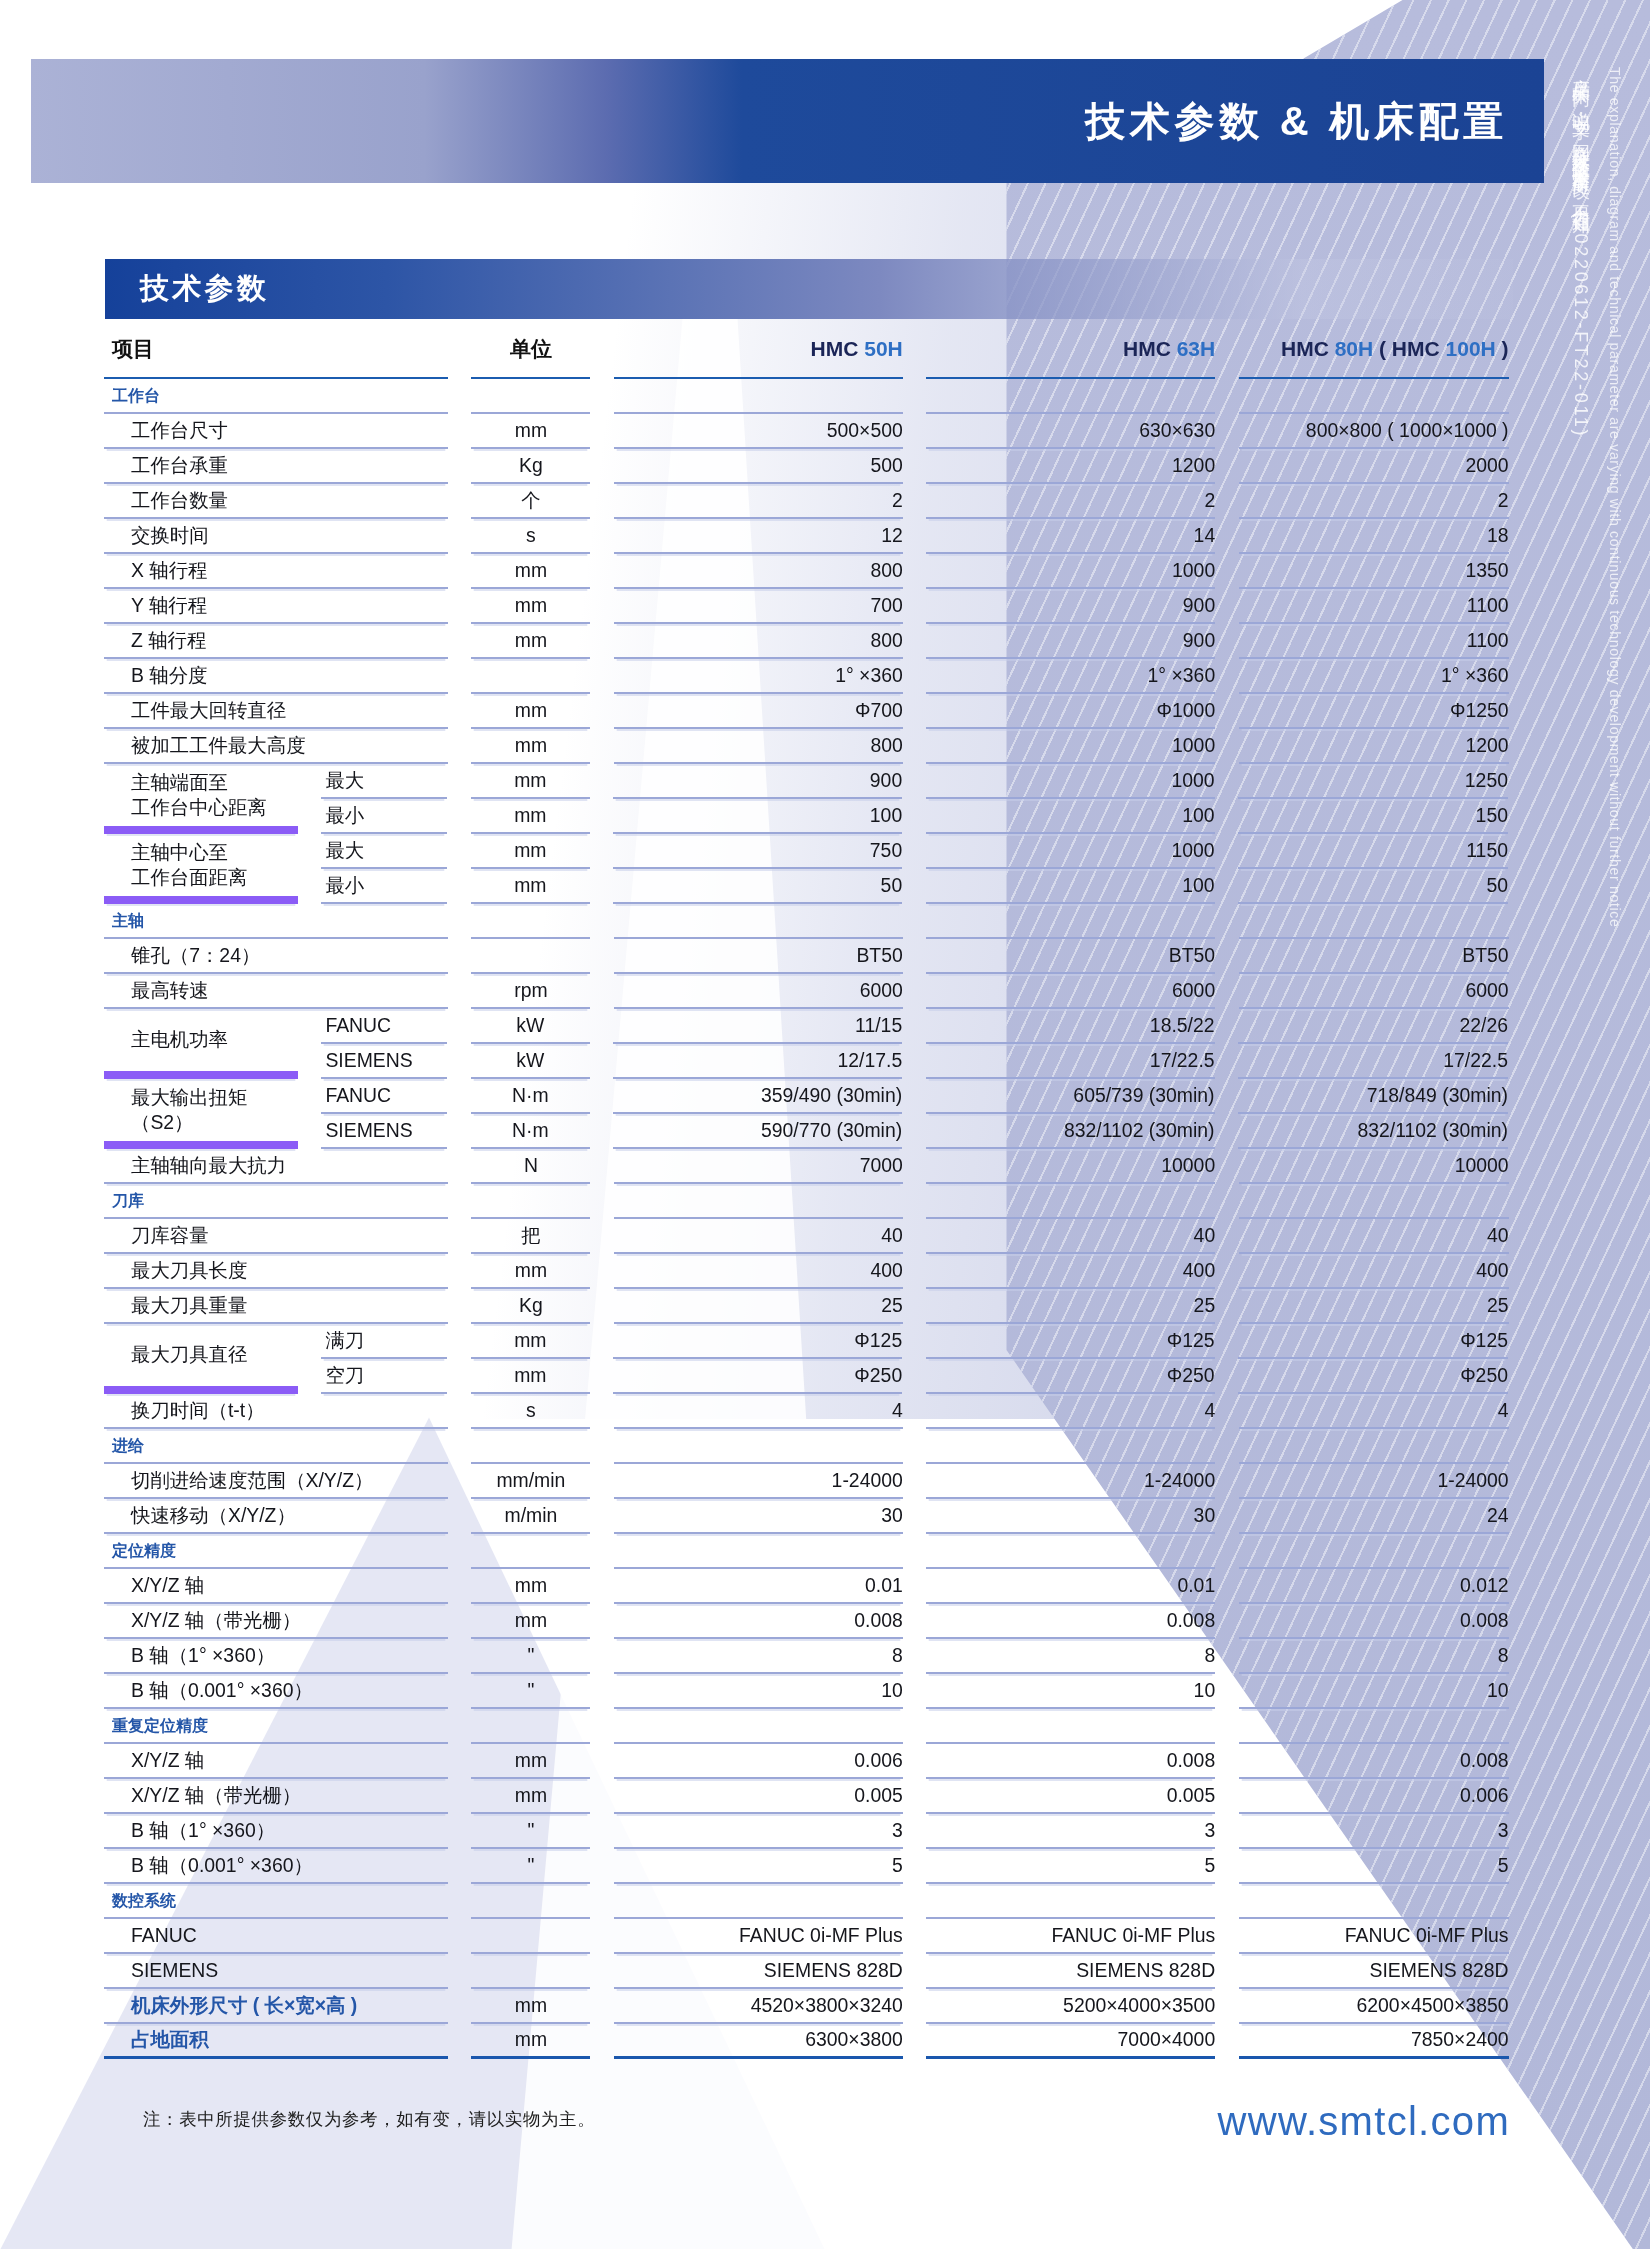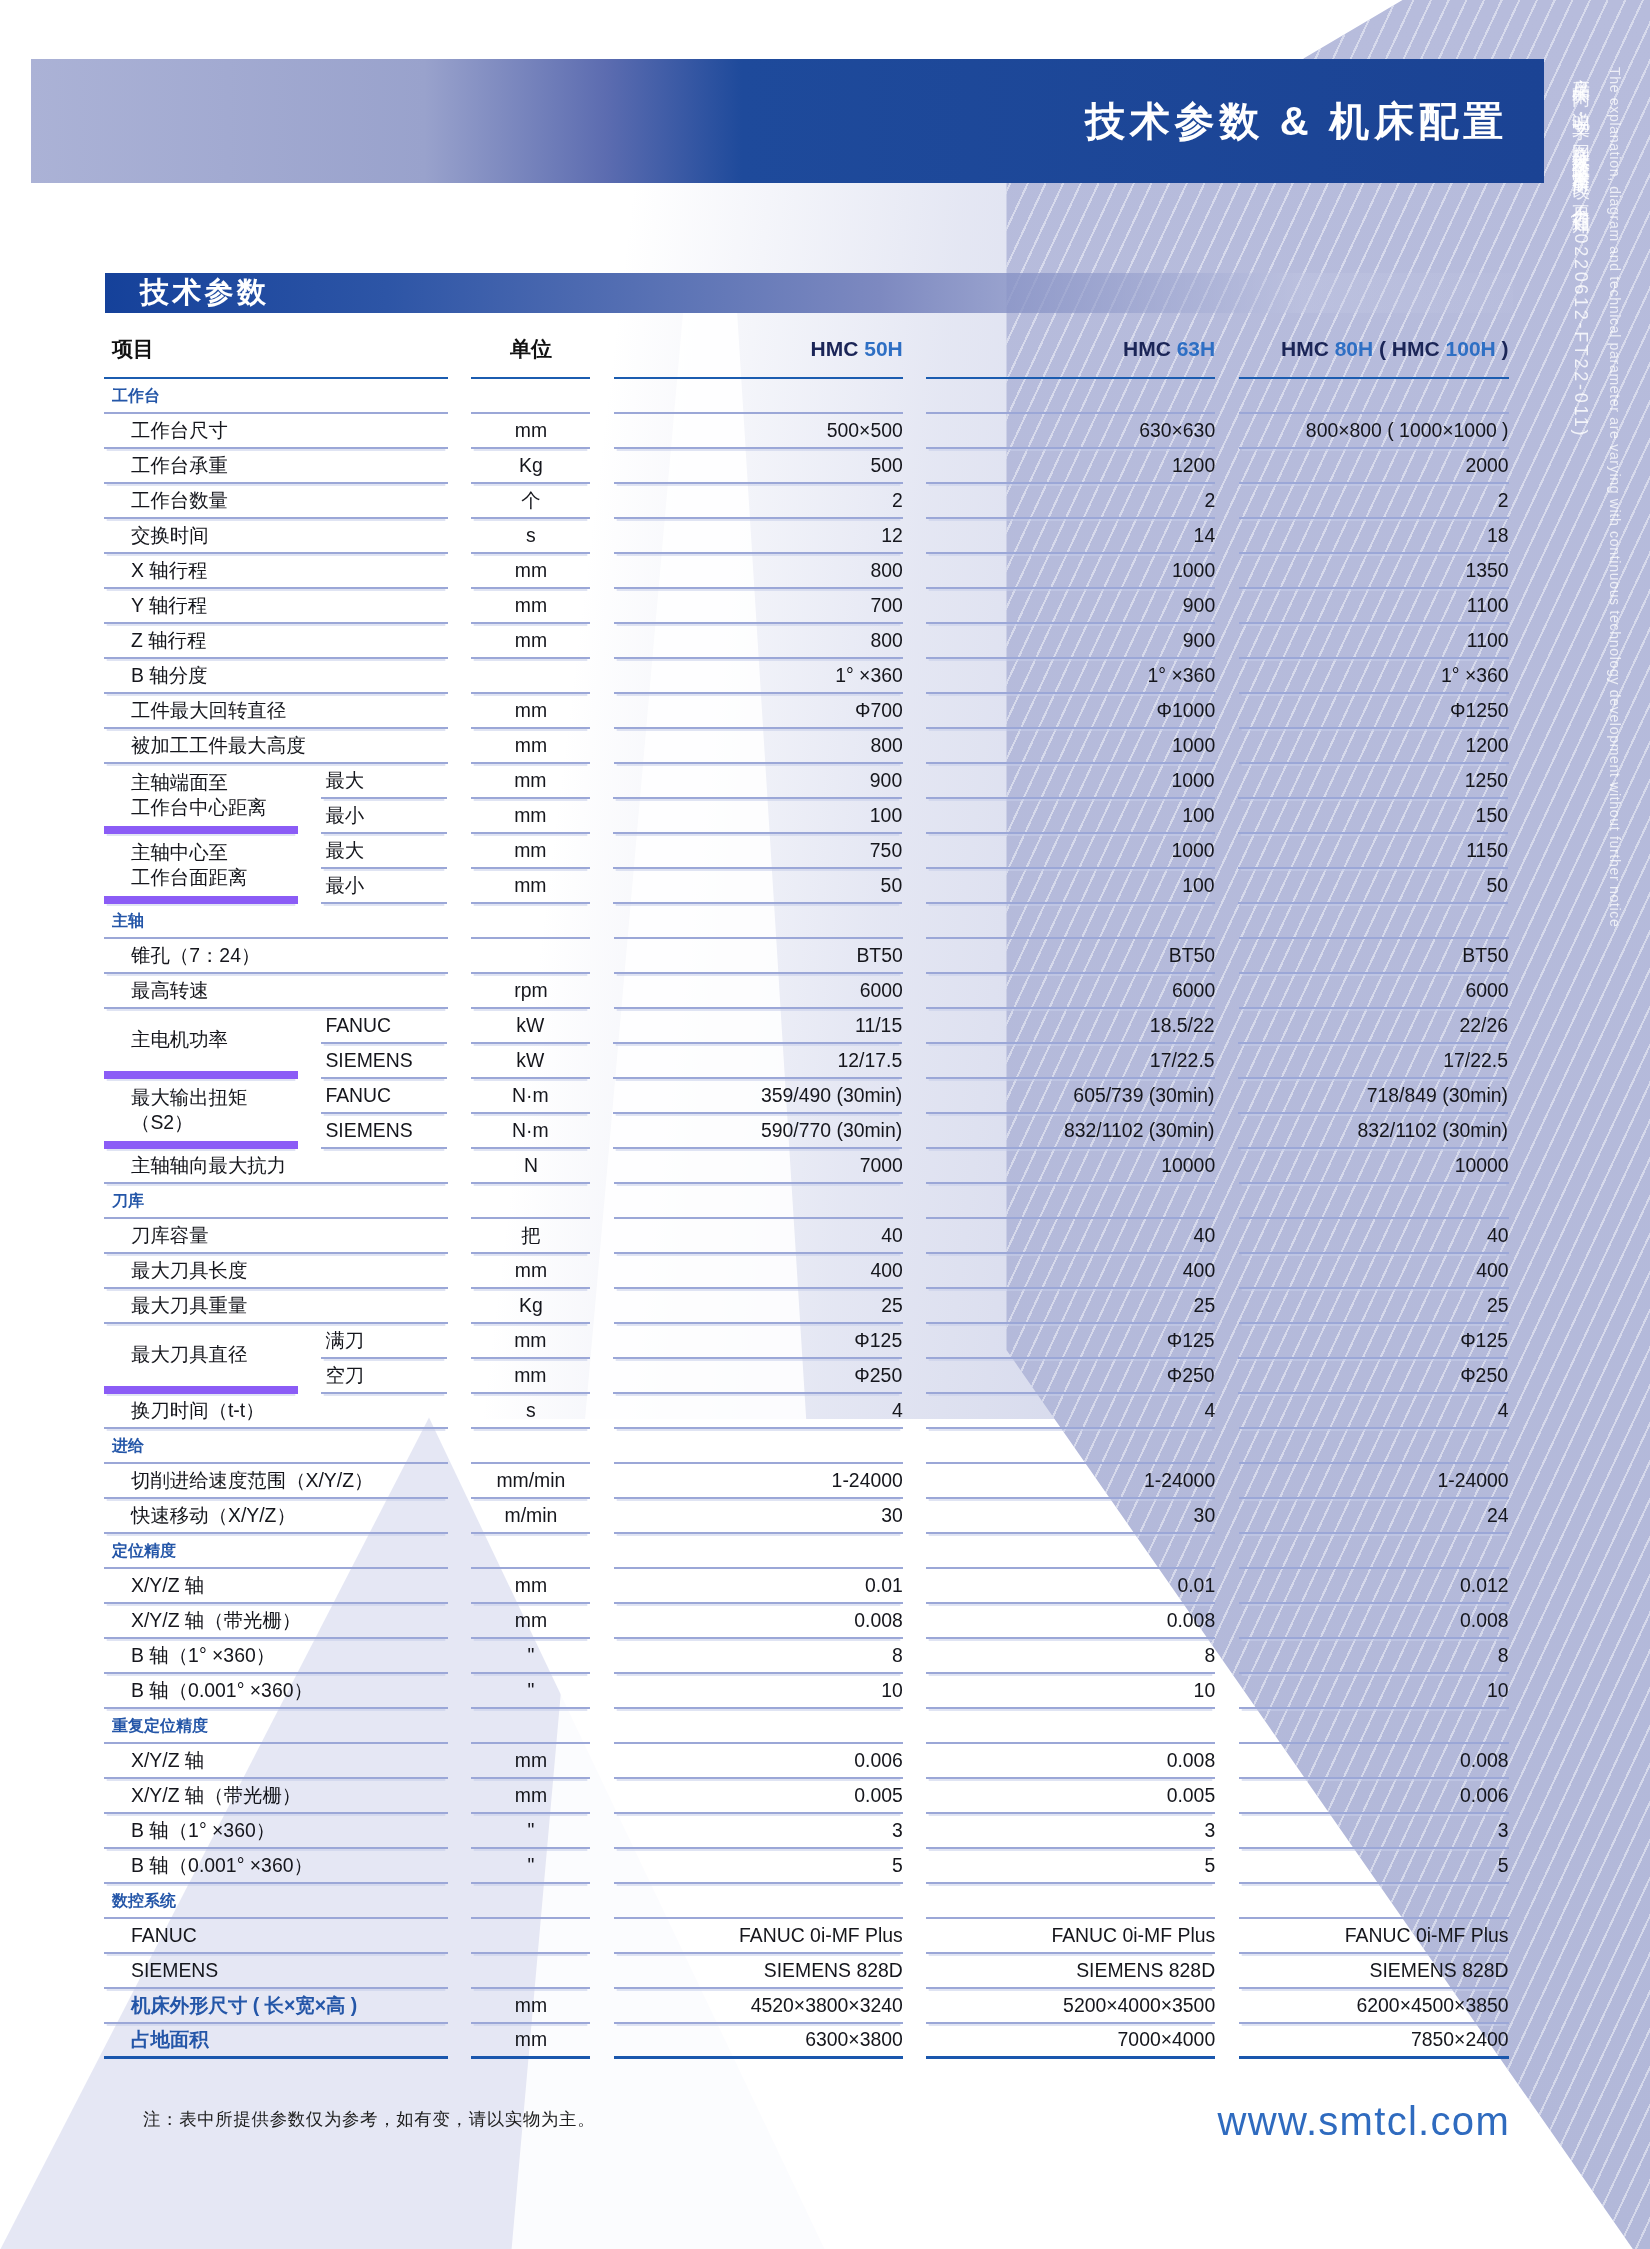--- a/index.html
+++ b/index.html
@@ -18,24 +18,24 @@
     background:
       repeating-linear-gradient(115deg, rgba(255,255,255,0.45) 0 2px, rgba(255,255,255,0) 2px 16px),
       linear-gradient(180deg,#b7bcdc,#b2b8d9);
     clip-path:polygon(61% 8%, 79% 8%, 79% 2.6%, 85% 0%, 100% 0%, 100% 100%, 99% 100%, 61% 60%);}
   
   .top-band{position:absolute;left:0;top:59px;width:1513px;height:124px;box-sizing:border-box;
     background:linear-gradient(90deg,#abb2d6 0%,#99a2cc 26%,#5c6cb0 38%,#1e4a9b 47%,#1b4394 100%);
     display:flex;align-items:center;justify-content:flex-end;padding-right:36px;margin-left:31px;}
   .banner-title{color:#ffffff;font-size:40px;font-weight:bold;letter-spacing:4.7px;}
   
-  .section-bar{position:absolute;left:105px;top:259px;width:1408px;height:40px;box-sizing:border-box;
+  .section-bar{position:absolute;left:105px;top:259px;width:1408px;height:60px;box-sizing:border-box;
     background:linear-gradient(90deg,#15419a 0%,#2d55a6 20%,#7d89c0 55%,rgba(196,201,228,0.35) 85%,rgba(196,201,228,0.10) 100%);
     color:#fff;font-size:29px;font-weight:bold;letter-spacing:3.3px;
-    display:flex;align-items:center;padding-left:35px;margin-top:14px;}
+    display:flex;align-items:center;padding-left:35px;}
   
   .spec-table{position:absolute;left:104px;top:320px;width:1404px;}
   .t-row{display:grid;grid-template-columns:344px 119px 289px 289px 270px;column-gap:23.4px;}
   .t-row.subrow{grid-template-columns:126px 119px 289px 289px 270px;}
   .c{display:flex;align-items:center;min-height:35px;box-sizing:border-box;
      border-bottom:2px solid #9ba7d7;box-shadow:0 4.7px 0 -2.7px rgba(199,205,233,0.55);
      font-size:19.4px;color:#15161c;line-height:1.12;}
   .c.item{padding-left:27px;}
   .c.unit{justify-content:center;}
   .c.val{justify-content:flex-end;}

